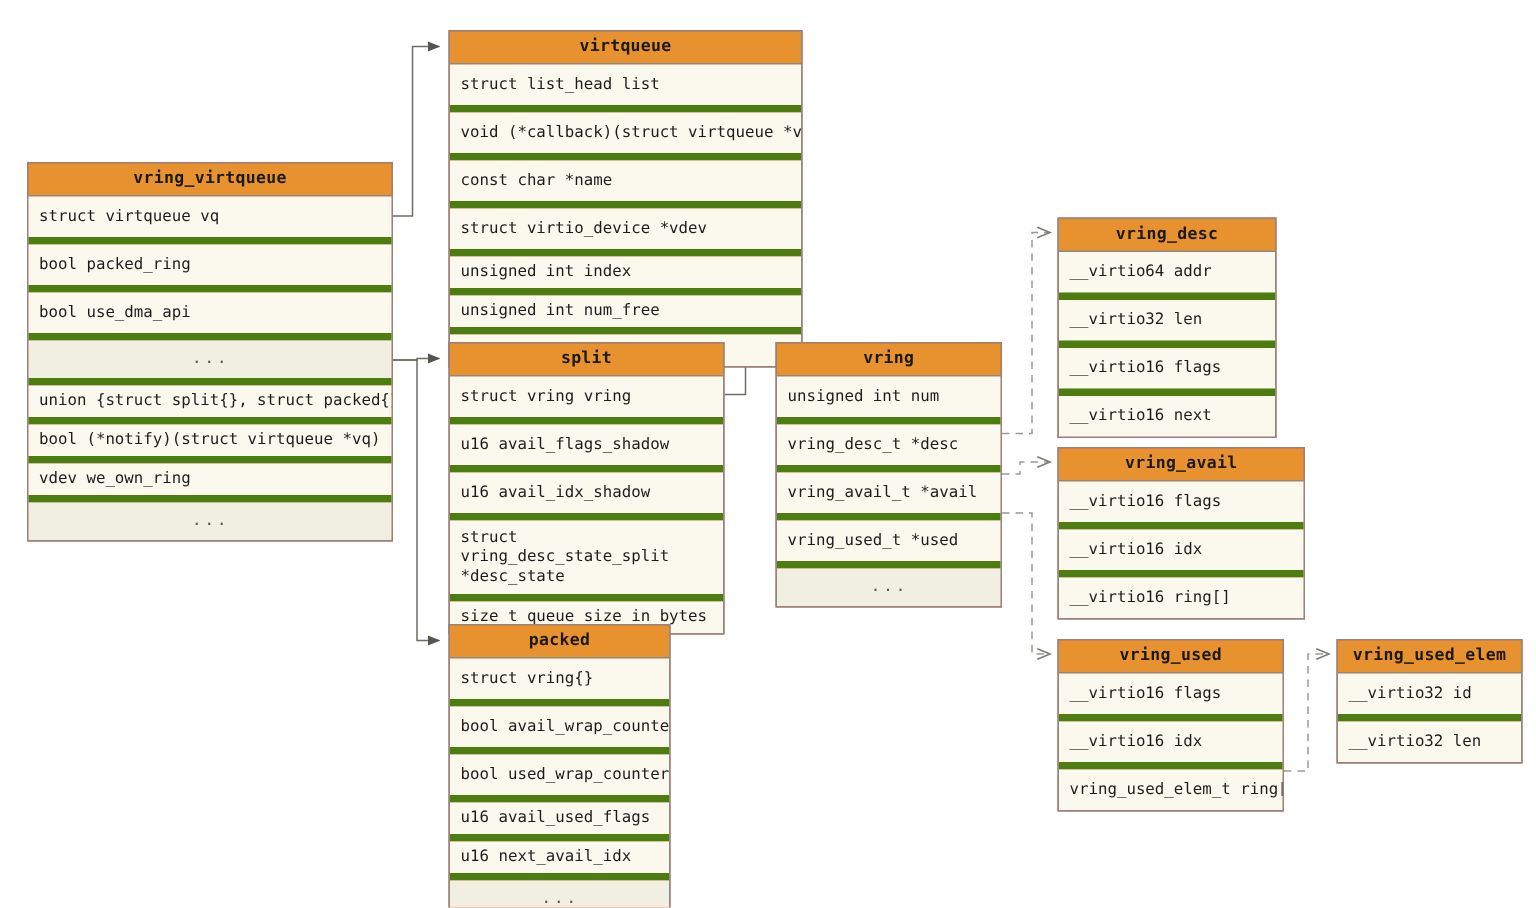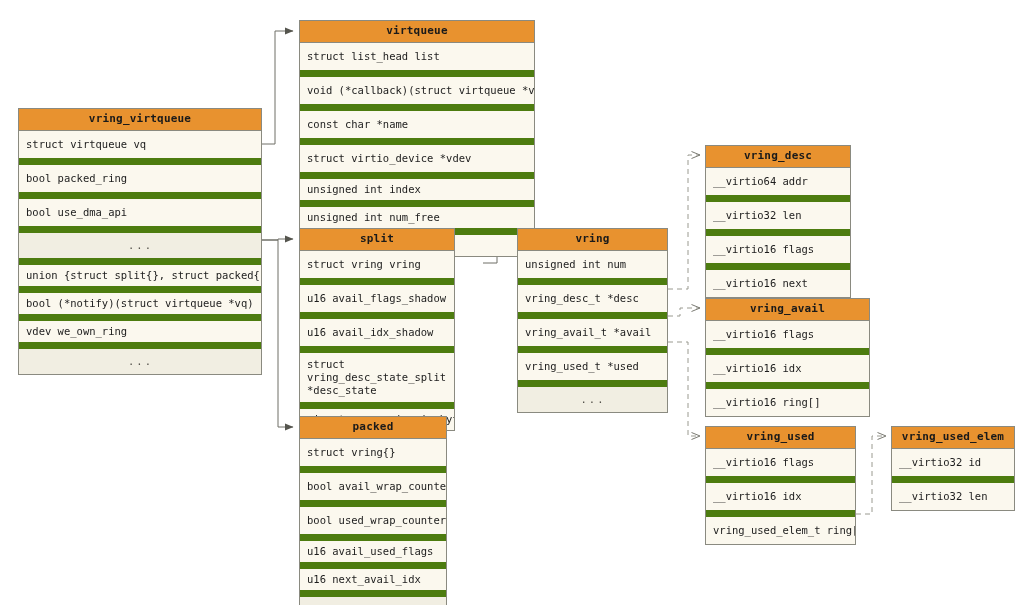--- a/index.html
+++ b/index.html
@@ -45,21 +45,21 @@
     height: 21px;
     letter-spacing: 0.2px;
     white-space: nowrap;
     overflow: hidden;
   }
   .uml-rows {
     display: block;
   }
   .uml-row {
     box-sizing: border-box;
-    border-bottom: 7px solid #4d7c0f;
+    border-bottom: 5px solid #4d7c0f;
     background: #fbf8ee;
     color: #1c1c1c;
     font-size: 10.5px;
     line-height: 13px;
     padding: 7px 6px 7px 7px;
     white-space: pre;
     overflow: hidden;
   }
   .uml-row:last-child {
     border-bottom: none;
@@ -141,21 +141,21 @@
       <div class="uml-row">struct list_head list</div>
       <div class="uml-row">void (*callback)(struct virtqueue *vq)</div>
       <div class="uml-row">const char *name</div>
       <div class="uml-row">struct virtio_device *vdev</div>
       <div class="uml-row tight">unsigned int index</div>
       <div class="uml-row tight">unsigned int num_free</div>
       <div class="uml-row tight">void *priv</div>
     </div>
   </div>
 
-  <div class="uml-box" style="left:299px; top:228px; width:156px;">
+  <div class="uml-box" style="left:299px; top:228px; width:184px;">
     <div class="uml-title">split</div>
     <div class="uml-rows">
       <div class="uml-row">struct vring vring</div>
       <div class="uml-row">u16 avail_flags_shadow</div>
       <div class="uml-row">u16 avail_idx_shadow</div>
       <div class="uml-row two-line">struct vring_desc_state_split
 *desc_state</div>
       <div class="uml-row tight">size_t queue_size_in_bytes</div>
     </div>
   </div>

